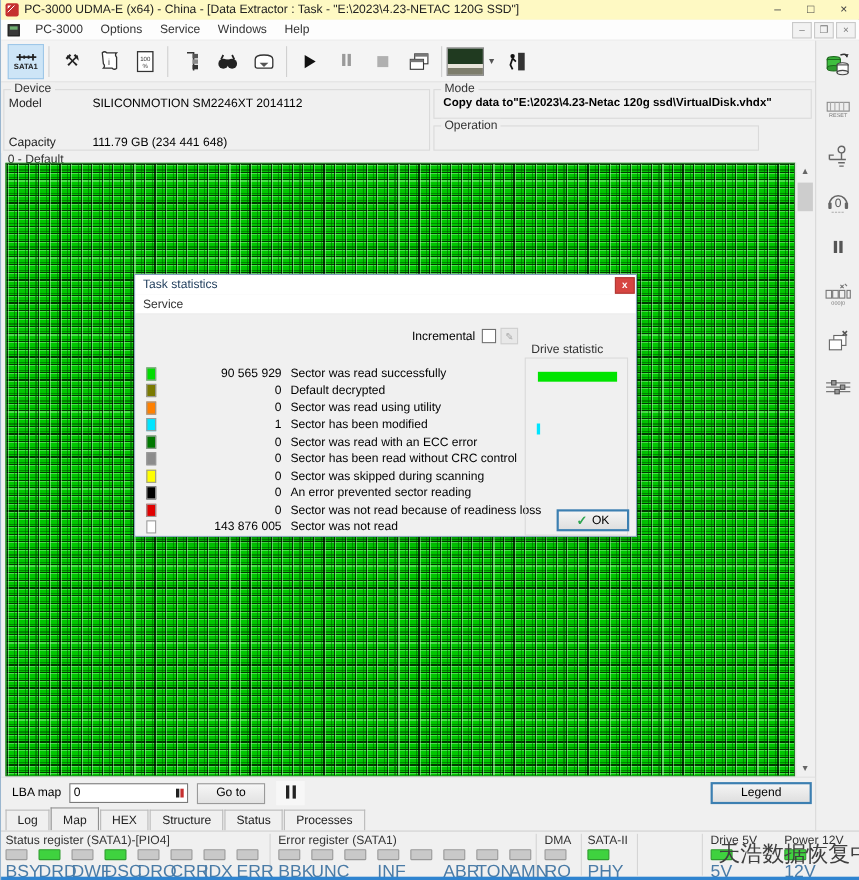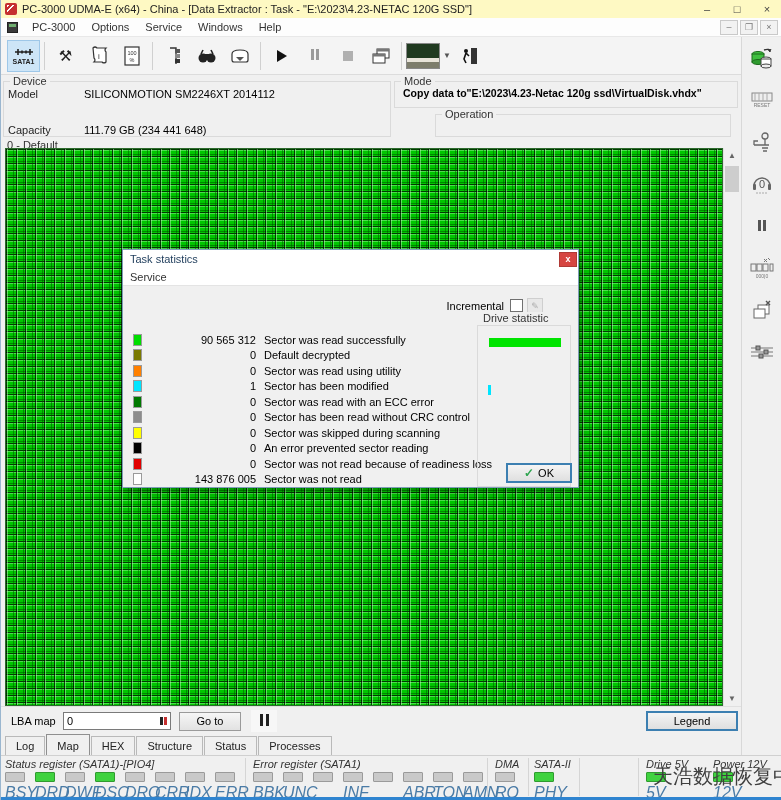--- a/index.html
+++ b/index.html
@@ -65,21 +65,21 @@
   .sb-btn { width:36px; height:34px; margin:4px auto 8px; display:flex; flex-direction:column; align-items:center; justify-content:center; color:#555; }
   .sb-txt { font-size:5px; letter-spacing:0; color:#777; }
 
   
   .dialog { position:absolute; left:121px; top:249px; width:457px; height:239px; background:#f0f0f0; border:1px solid #7f9db9; box-shadow:2px 3px 8px rgba(0,0,0,.35); }
   .dlg-titlebar { height:18px; background:#fff; display:flex; align-items:center; padding-left:7px; }
   .dlg-title { color:#1d3b5a; font-size:11px; }
   .dlg-close { margin-left:auto; width:18px; height:15px; background:#d64541; border:1px solid #b03a36; color:#fff; font-size:9px; font-weight:bold; display:flex; align-items:center; justify-content:center; margin-right:1px; margin-top:0; }
   .dlg-menubar { height:18px; background:#fff; display:flex; align-items:center; padding-left:7px; border-bottom:1px solid #e4e4e4; }
   .dlg-body { position:relative; height:201px; background:#f0f0f0; }
-  .incr-row { position:absolute; left:0; top:12px; width:420px; display:flex; align-items:center; justify-content:flex-end; }
+  .incr-row { position:absolute; left:0; top:12px; width:348px; display:flex; align-items:center; justify-content:flex-end; }
   .checkbox { width:13px; height:13px; background:#fff; border:1px solid #707070; margin-left:6px; }
   .pencil-btn { width:16px; height:15px; margin-left:4px; background:#e8e8e8; border:1px solid #cfcfcf; color:#aaa; font-size:9px; display:flex; align-items:center; justify-content:center; }
   .stat-list { position:absolute; left:10px; top:46px; width:340px; }
   .stat-row { display:flex; align-items:center; height:15.5px; }
   .stat-sw { width:9px; height:12px; border:1px solid #9a9a9a; flex:0 0 auto; }
   .stat-num { width:122px; text-align:right; padding-right:8px; flex:0 0 auto; }
   .stat-lbl { white-space:nowrap; }
   .drive-group { position:absolute; left:354px; top:39px; width:94px; height:162px; border:1px solid #dadada; }
   .drive-label { position:absolute; top:-14px; left:2px; background:#f0f0f0; padding:0 3px; color:#333; }
   .drive-bar { position:absolute; left:11px; top:12px; width:72px; height:9px; background:#00e400; }
@@ -97,21 +97,21 @@
   .goto-btn { position:absolute; left:178px; top:5px; width:62px; height:19px; background:linear-gradient(#f6f6f6,#e2e2e2); border:1px solid #9a9a9a; text-align:center; line-height:17px; }
   .pause-btn2 { position:absolute; left:250px; top:3px; width:26px; height:22px; background:#f7f7f7; display:flex; align-items:center; justify-content:center; }
   .pause-btn2 i { display:inline-block; width:3px; height:12px; background:#222; margin:0 1.5px; }
   .legend-btn { position:absolute; left:645px; top:4px; width:92px; height:20px; background:linear-gradient(#f4f4f4,#dfdfdf); border:2px solid #3c7fb1; text-align:center; line-height:16px; }
 
   .tabbar { position:absolute; left:0; top:733px; width:740px; height:22px; background:#f0f0f0; display:flex; align-items:flex-end; padding-left:4px; }
   .tab { padding:3px 10px 2px; border:1px solid #b9b9b9; border-bottom:none; background:#f0f0f0; margin-right:1px; color:#222; height:19px; }
   .tab.active { height:21px; background:#f0f0f0; border-color:#8f8f8f; padding-top:5px; font-size:11px; }
 
   
-  .statusbar { position:absolute; left:0; top:755px; width:781px; height:42px; background:#f0f0f0; border-top:1px solid #d0d0d0;font-style:italic; }
+  .statusbar { position:absolute; left:0; top:755px; width:781px; height:42px; background:#f0f0f0; border-top:1px solid #d0d0d0; }
   .sb-group { position:absolute; top:2px; }
   .sb-title { color:#333; margin-bottom:2px; white-space:nowrap; }
   .led-row { display:flex; }
   .led-cell { width:30px; display:flex; flex-direction:column; align-items:flex-start; }
   .led { width:20px; height:10px; background:#c9c9c9; border:1px solid #9a9a9a; border-radius:1px; }
   .led.on { background:#3fd23f; border-color:#2f9b2f; }
   .led-lbl { color:#4a7ba6; margin-top:2px; font-size:16px; }
   .sb-div { position:absolute; top:2px; width:1px; height:38px; background:#d5d5d5; }
   .bottom-line { position:absolute; left:0; top:797px; width:781px; height:3px; background:#2f84d0; }
 
@@ -236,21 +236,21 @@
       </div>
       <div class="dev-row" style="left:4px; top:42px;">
         <span class="dev-key">Capacity</span>
         <span>111.79 GB (234 441 648)</span>
       </div>
     </div>
     <div class="groupbox" style="left:393px; top:6px; width:344px; height:27px;">
       <div class="group-label">Mode</div>
       <div class="mode-text" style="top:5px; font-size:10.5px;">Copy data to"E:\2023\4.23-Netac 120g ssd\VirtualDisk.vhdx"</div>
     </div>
-    <div class="groupbox" style="left:393px; top:39px; width:296px; height:23px;margin-left:41px;">
+    <div class="groupbox" style="left:393px; top:39px; width:296px; height:23px;">
       <div class="group-label">Operation</div>
     </div>
   </div>
 
   <div class="map-label">0 - Default</div>
   <div class="sectormap"></div>
   <div class="vscroll">
     <div class="vs-btn">▲</div>
     <div class="vs-thumb"></div>
     <div class="vs-btn vs-down">▼</div>
@@ -331,21 +331,21 @@
     </div>
     <div class="dlg-body">
       <div class="incr-row">
         <span>Incremental</span>
         <div class="checkbox"></div>
         <div class="pencil-btn">✎</div>
       </div>
       <div class="stat-list" id="stat-list">
           <div class="stat-row">
             <div class="stat-sw" style="background: rgb(0, 221, 0);"></div>
-            <div class="stat-num">90 565 312</div>
+            <div class="stat-num">90 565 929</div>
             <div class="stat-lbl">Sector was read successfully</div>
           </div>
           <div class="stat-row">
             <div class="stat-sw" style="background: rgb(122, 122, 0);"></div>
             <div class="stat-num">0</div>
             <div class="stat-lbl">Default decrypted</div>
           </div>
           <div class="stat-row">
             <div class="stat-sw" style="background: rgb(255, 128, 0);"></div>
             <div class="stat-num">0</div>

